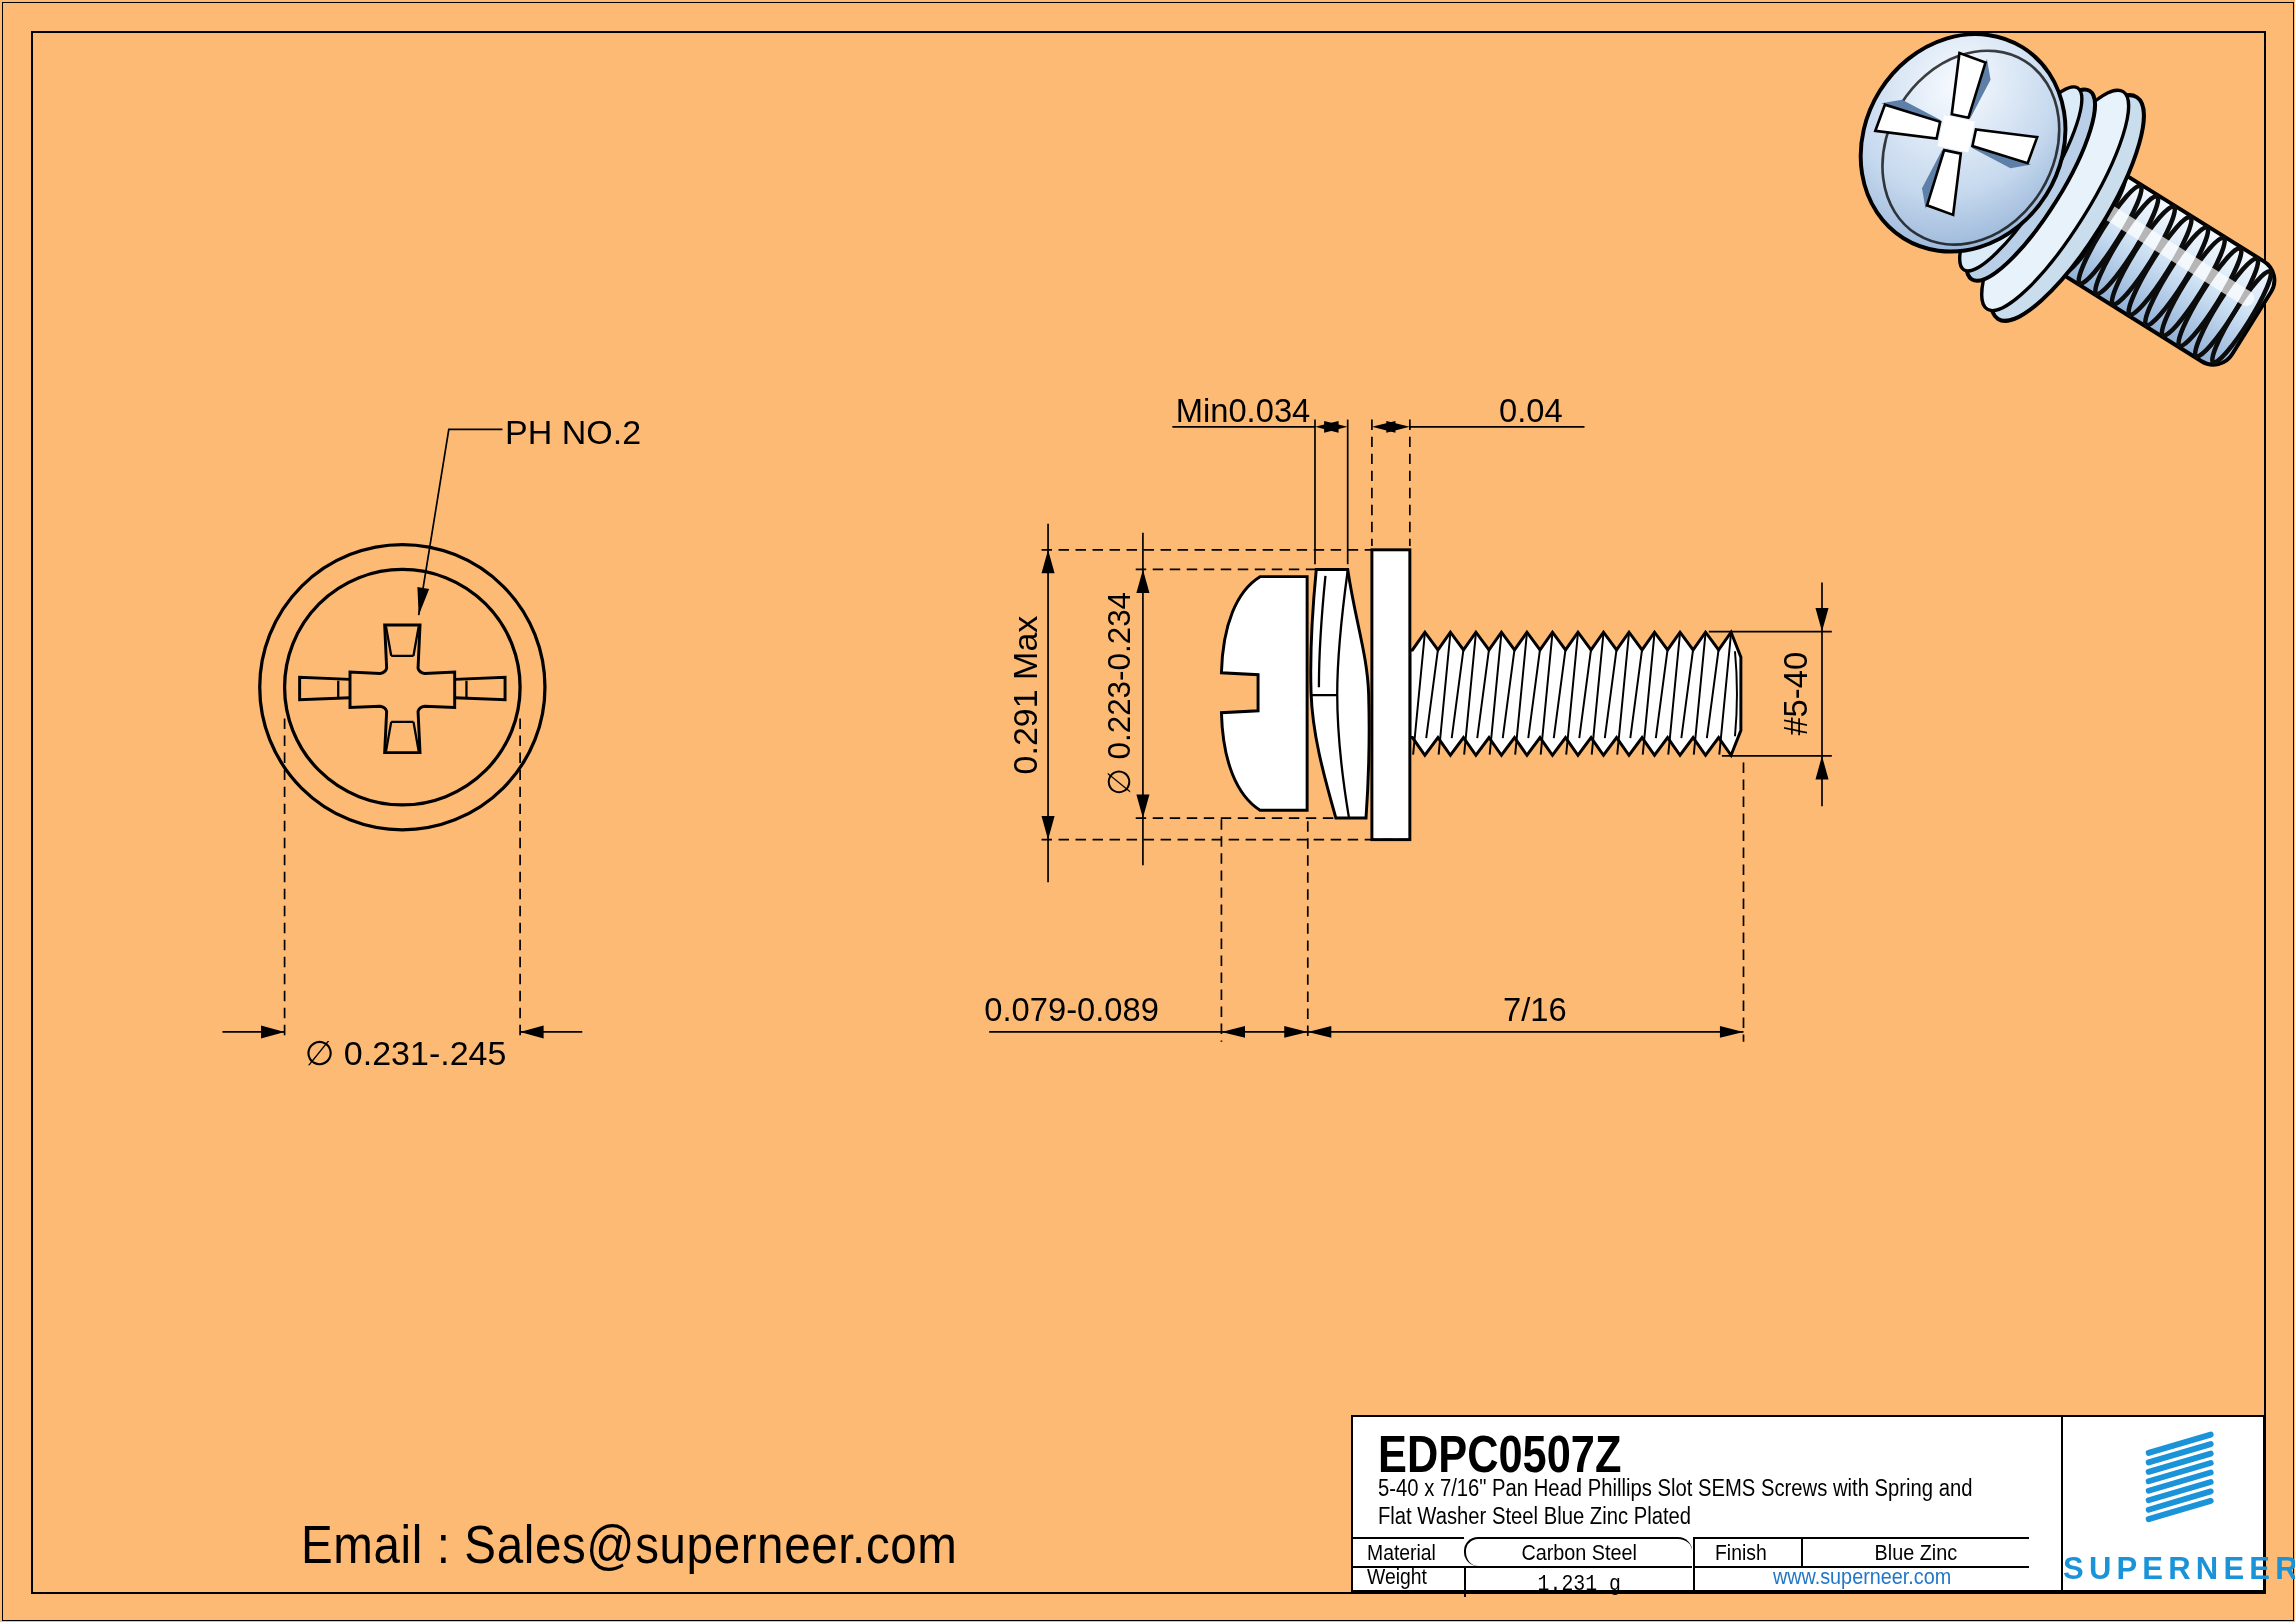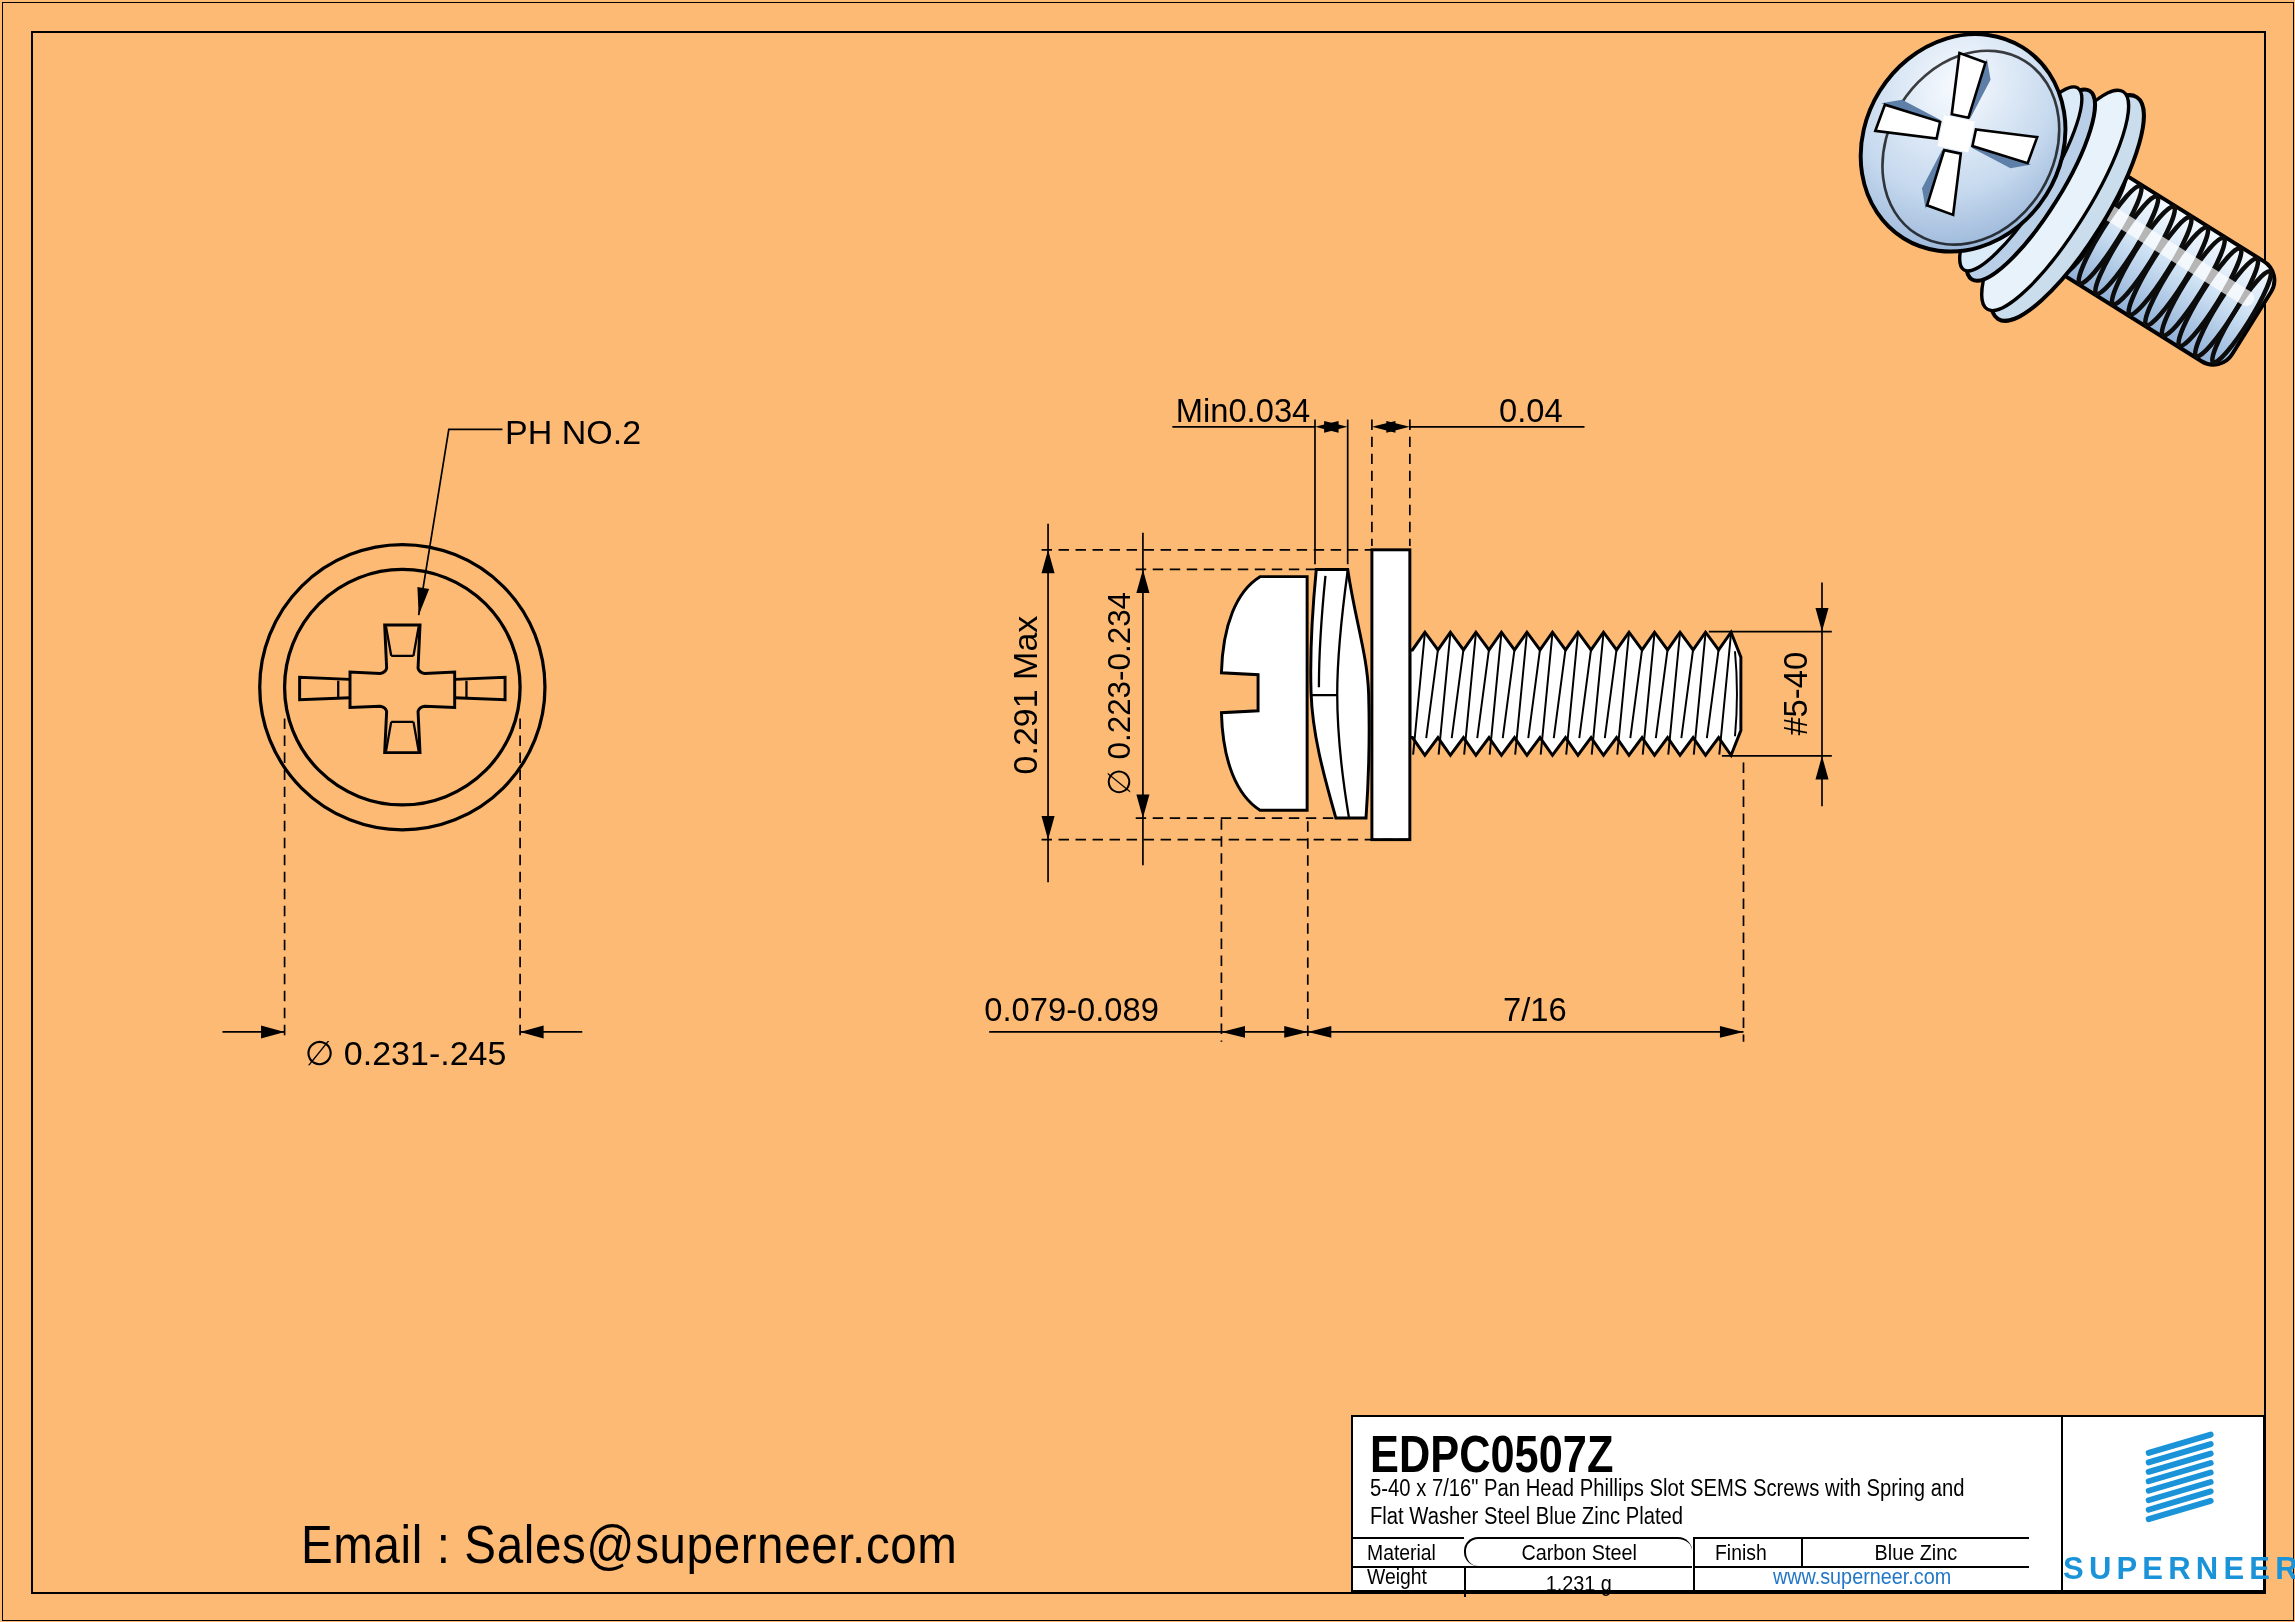--- a/index.html
+++ b/index.html
@@ -177,21 +177,21 @@
       </g>
     </g>
   </svg>
 
   <div class="abs email" style="left:301px;top:1513px;">
     <span class="cond">Email : Sales@superneer.com</span>
   </div>
 
   <div class="abs" style="left:1351px;top:1415px;width:914px;height:177px;border:2px solid #000;box-sizing:border-box;background:#fff;">
 
-    <div class="abs" style="left:0;top:0;width:544px;height:120px;">
+    <div class="abs" style="left:8px;top:0;width:544px;height:120px;">
       <div class="abs partnum" style="left:17px;top:7.9px;">EDPC0507Z</div>
       <div class="abs desc" style="left:17px;top:58px;"><span class="cond">5-40 x 7/16" Pan Head Phillips Slot SEMS Screws with Spring and</span></div>
       <div class="abs desc" style="left:17px;top:86px;"><span class="cond">Flat Washer Steel Blue Zinc Plated</span></div>
     </div>
 
     <div class="tb-cell first" style="left:0;top:120px;width:111px;height:29.4px;padding-left:14.4px;">
       <span class="cond">Material</span>
       </div>
     <div class="tb-cell center" style="left:111px;top:120px;width:228px;height:29.4px;border-radius:14px;">
       <span class="condc">Carbon Steel</span>
@@ -199,21 +199,21 @@
     <div class="tb-cell" style="left:340px;top:120px;width:108px;height:29.4px;padding-left:19.6px;">
       <span class="cond">Finish</span>
       </div>
     <div class="tb-cell" style="left:448px;top:120px;width:228px;height:29.4px;justify-content:center;">
       <span class="condc">Blue Zinc</span>
       </div>
 
     <div class="tb-cell first" style="left:0;top:149px;width:111px;height:24px;padding-left:14.4px;">
       <span class="cond">Weight</span>
       </div>
-    <div class="tb-cell center" style="left:111px;top:149px;width:228px;height:31px;">
+    <div class="tb-cell center" style="left:111px;top:149px;width:228px;height:31px;font-family:Liberation Mono, monospace;">
       <span class="condc">1.231 g</span>
       </div>
     <div class="tb-cell center" style="left:340px;top:149px;width:336px;height:24px;">
       <a href="#" class="site" style="color:#2377c8;">
         <span class="condc">www.superneer.com</span></a>
       </div>
 
     <div class="abs" style="left:676px;top:0;width:236px;height:173px;border-left:2px solid #000;box-sizing:border-box;margin-left:32px;">
       <svg width="236" height="173" viewBox="0 0 361 265">
         <g stroke="#1b93d8" stroke-width="9" stroke-linecap="round">

